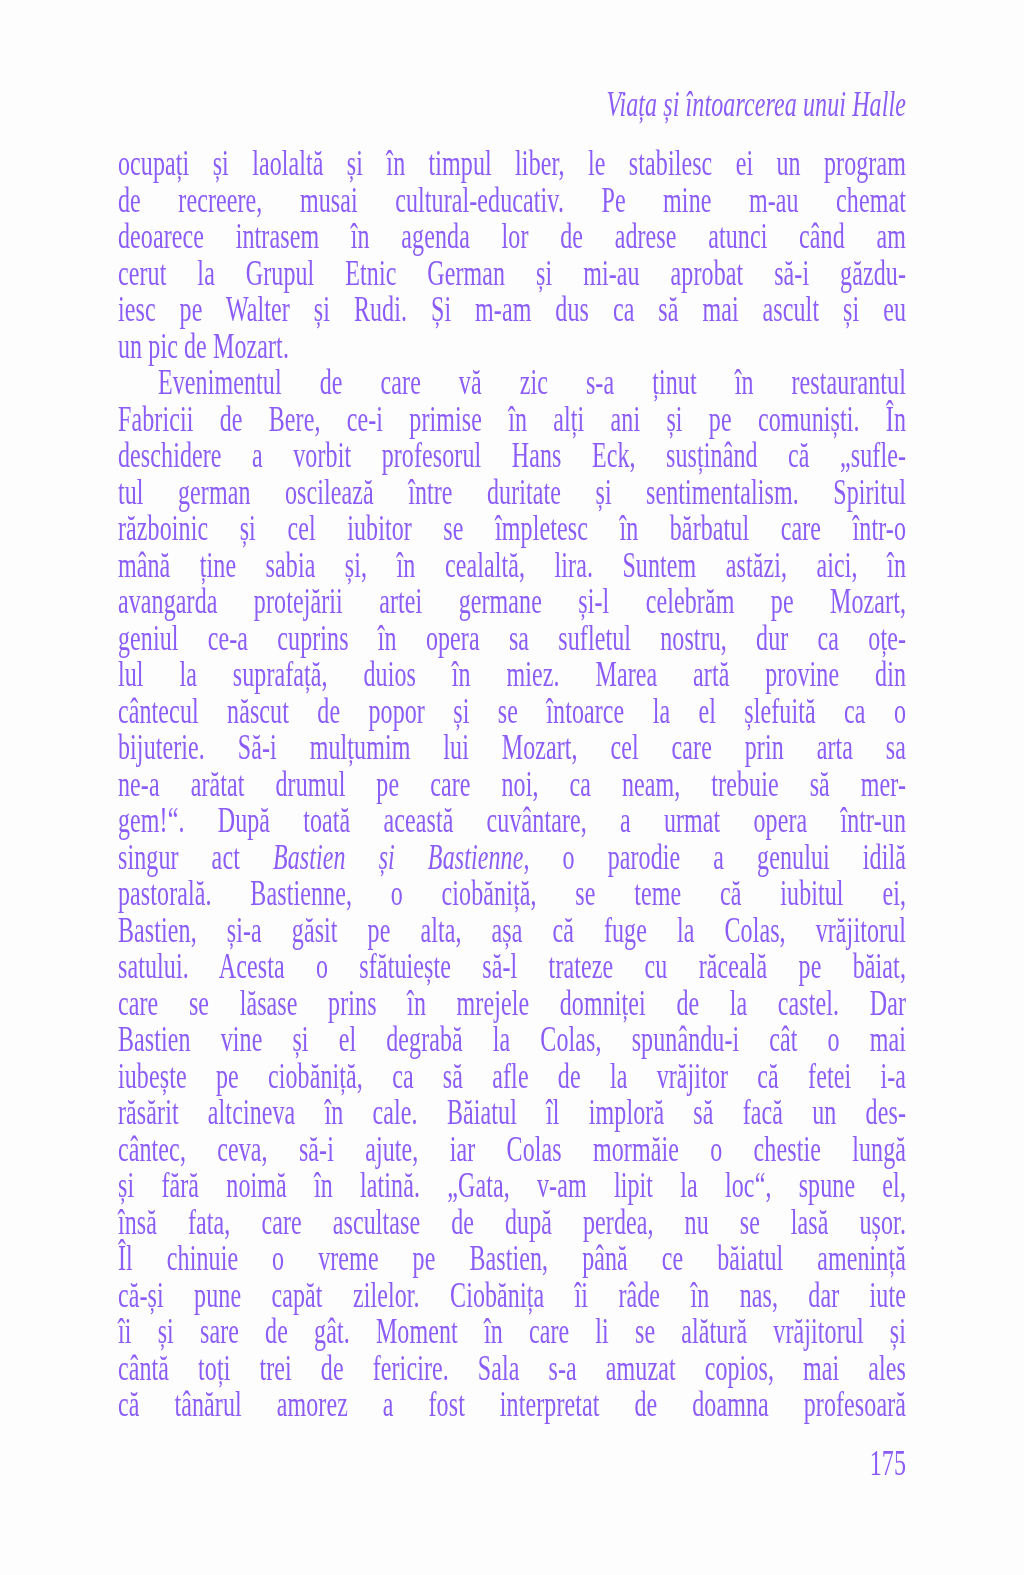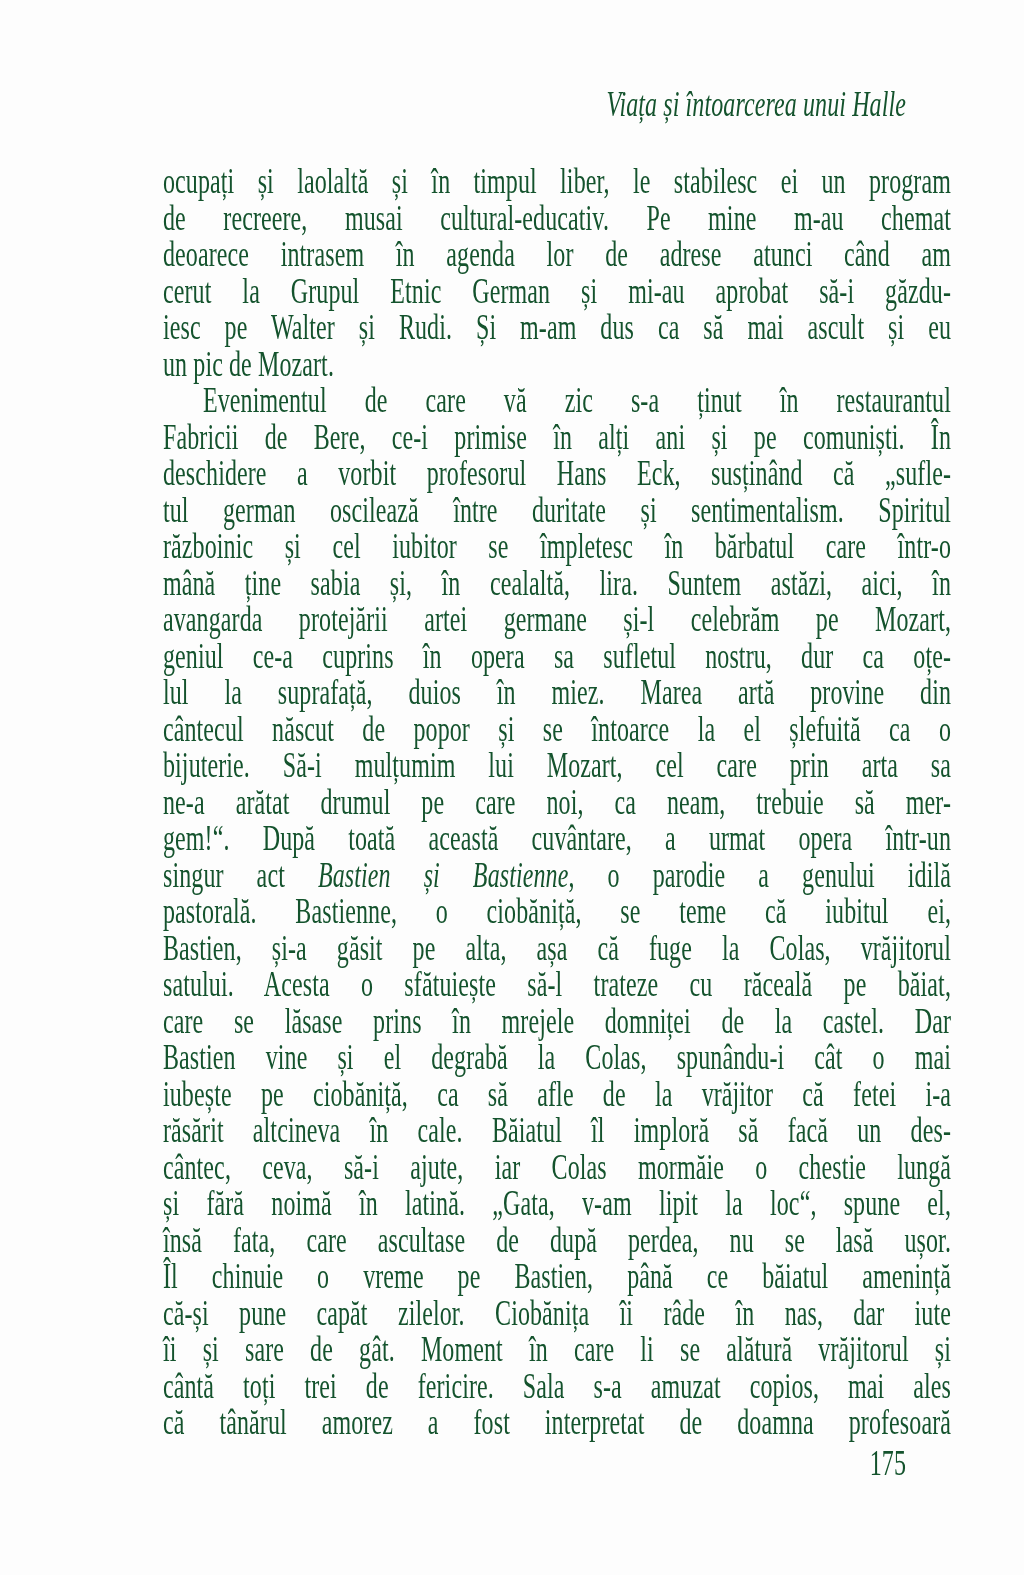--- a/index.html
+++ b/index.html
@@ -7,21 +7,21 @@
     padding: 0;
     background: #fdfdfd;
   }
   .page {
     position: relative;
     width: 1024px;
     height: 1575px;
     background: #fdfdfd;
     overflow: hidden;
     font-family: "Liberation Serif", "DejaVu Serif", serif;
-    color: #14532d;
+    color: #8b5cf6;
   }
   .line {
     font-size: 24px;
     line-height: 36.5px;
     height: 36.5px;
     text-align: justify;
     text-align-last: justify;
     transform: scaleY(1.5);
     transform-origin: 50% 50%;
     letter-spacing: 0.1px;
@@ -40,23 +40,22 @@
     left: 118px;
     top: 86px;
     width: 788px;
     text-align: right;
     text-align-last: right;
     font-style: italic;
   }
   .body-text {
     position: absolute;
     left: 118px;
-    top: 163px;
+    top: 145px;
     width: 788px;
-    margin-left: 45px;
   }
   .page-number {
     position: absolute;
     left: 118px;
     top: 1445px;
     width: 788px;
     text-align: right;
     text-align-last: right;
   }
 </style>

